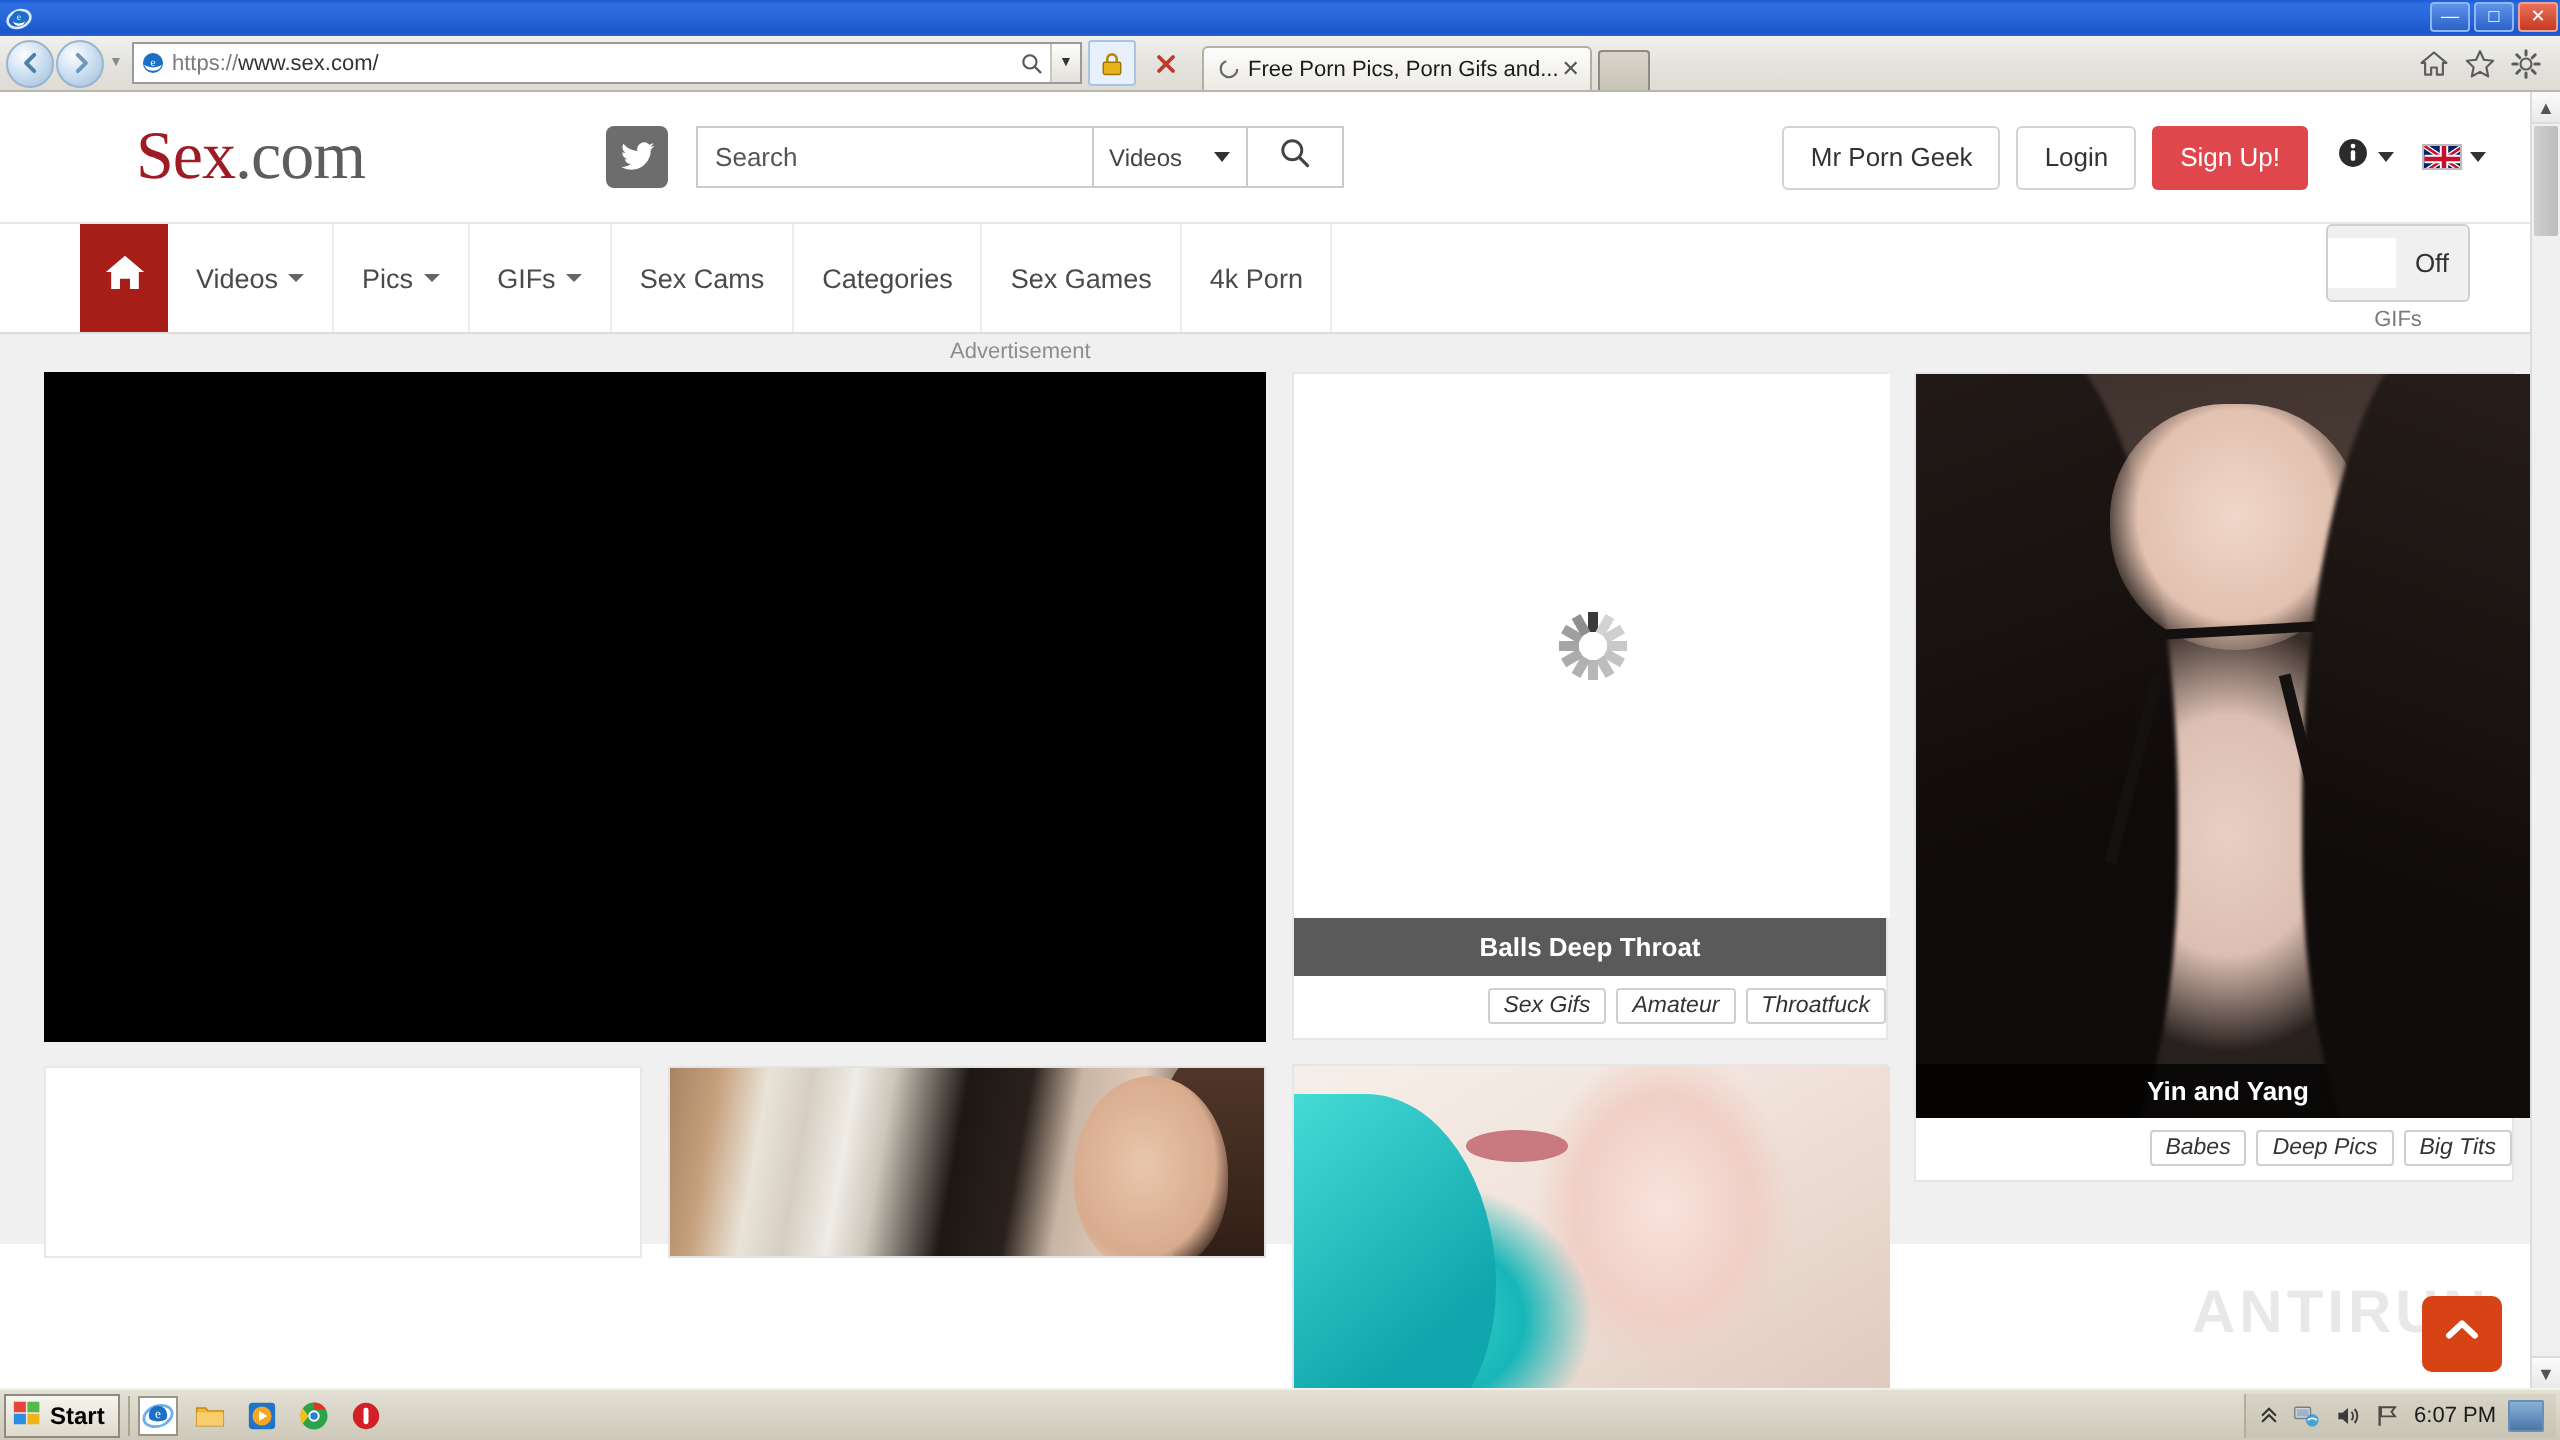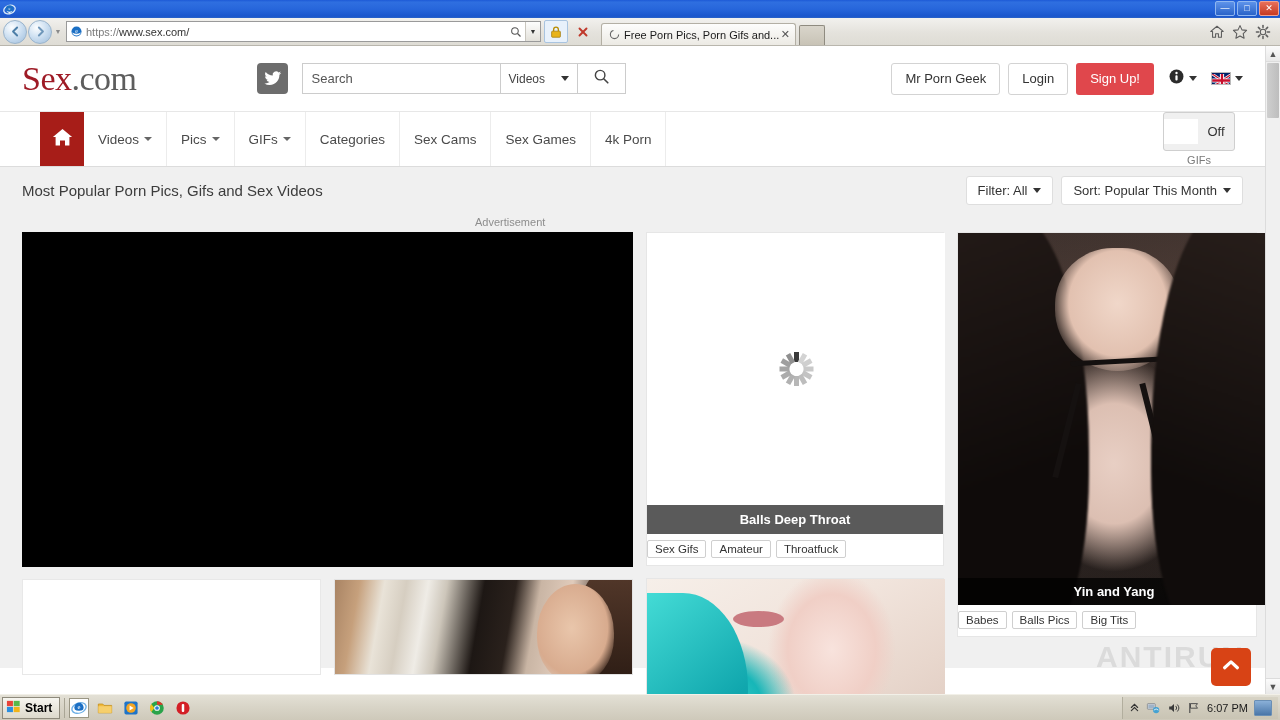--- a/index.html
+++ b/index.html
@@ -125,23 +125,24 @@
   }
   .page {
     width: 1265px; height: 648px;
     background: #ffffff;
     overflow: hidden;
     position: relative;
   }
 
   
   .site-header {
-    height: 65px; display: flex; align-items: center;
-    padding: 0 22px;
+    height: 65px; display: flex; 
+    padding: 16px 22px;
     background: #fff;
+    margin-left: 46px;
   }
   .logo {
     font-family: "Liberation Serif", serif;
     font-size: 34px; line-height: 1;
     letter-spacing: -0.5px;
     white-space: nowrap;
   }
   .logo .sx { color: #9e1b26; }
   .logo .dom { color: #5d5d5d; }
 
@@ -283,22 +284,23 @@
   .card-title-bar {
     background: #5a5a5a; color:#fff; font-size:13px; font-weight:bold;
     text-align:center; padding: 7px 0;
   }
   .card-title-overlay {
     position:absolute; left:0; right:0; bottom:0;
     background: rgba(0,0,0,0.72); color:#fff; font-weight:bold;
     font-size:13px; text-align:center; padding:6px 0;
   }
   .tag-row {
-    display:flex; justify-content:flex-start; gap:5px; padding:6px 0 7px;
+    display:flex; justify-content:flex-end; gap:5px; padding:6px 0 7px;
     background:#fff;
+    font-style:italic;
   }
   .tag {
     border: 1px solid #cfcfcf; border-radius:2px;
     font-size: 11.5px; color:#333; padding: 2px 7px;
     background:#fff; white-space:nowrap;
   }
 
   
   .spinner-box {
     width: 298px; height: 272px; background:#fff;
@@ -637,54 +639,41 @@
     </div>
     <div class="nav-item">
       <span>Pics</span>
       <span class="caret-s"></span>
     </div>
     <div class="nav-item">
       <span>GIFs</span>
       <span class="caret-s"></span>
     </div>
     <div class="nav-item">
+      <span>Sex Cams</span>
+    </div>
+    <div class="nav-item">
       <span>Categories</span>
-    </div>
-    <div class="nav-item">
-      <span>Sex Cams</span>
     </div>
     <div class="nav-item">
       <span>Sex Games</span>
     </div>
     <div class="nav-item">
       <span>4k Porn</span>
     </div>
 
     <div class="nav-right">
       <div class="toggle">
         <span class="knob"></span>
         <span class="state">Off</span>
       </div>
       <span class="toggle-label">GIFs</span>
     </div>
   </div>
 
-  <div class="content-head">
-    <div class="page-title">Most Popular Porn Pics, Gifs and Sex Videos</div>
-    <div class="ch-right">
-      <div class="pill">
-        <span>Filter: All</span>
-        <span class="caret-d"></span>
-      </div>
-      <div class="pill">
-        <span>Sort: Popular This Month</span>
-        <span class="caret-d"></span>
-      </div>
-    </div>
-  </div>
 
   <div class="grid-area">
     <div class="ad-label">Advertisement</div>
 
     <div class="columns">
 
       <div class="col col-1">
         <div class="ad-slot"></div>
         <div class="sub-row">
           <div class="sub-blank"></div>
@@ -733,21 +722,21 @@
         <div class="card">
           <div class="card-media photo-yy">
             <span class="yy-face"></span>
             <span class="yy-choker"></span>
             <span class="yy-strap" style="left:34%; top:40%; transform:rotate(14deg);"></span>
             <span class="yy-strap" style="left:62%; top:40%; transform:rotate(-14deg);"></span>
             <div class="card-title-overlay">Yin and Yang</div>
           </div>
           <div class="tag-row">
             <span class="tag">Babes</span>
-            <span class="tag">Balls Pics</span>
+            <span class="tag">Deep Pics</span>
             <span class="tag">Big Tits</span>
           </div>
         </div>
       </div>
 
     </div>
   </div>
 
   <div class="watermark">
     <span>ANTIRUN</span>

